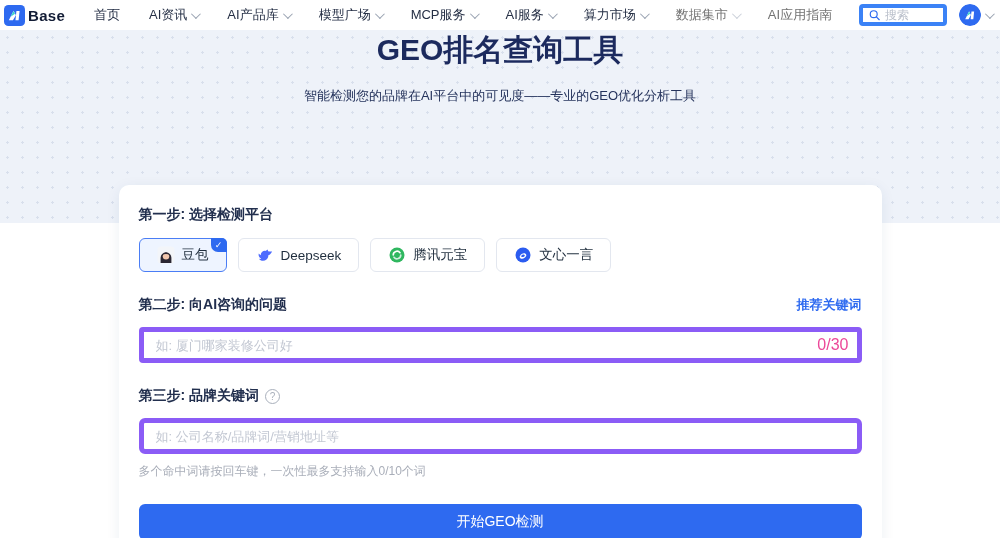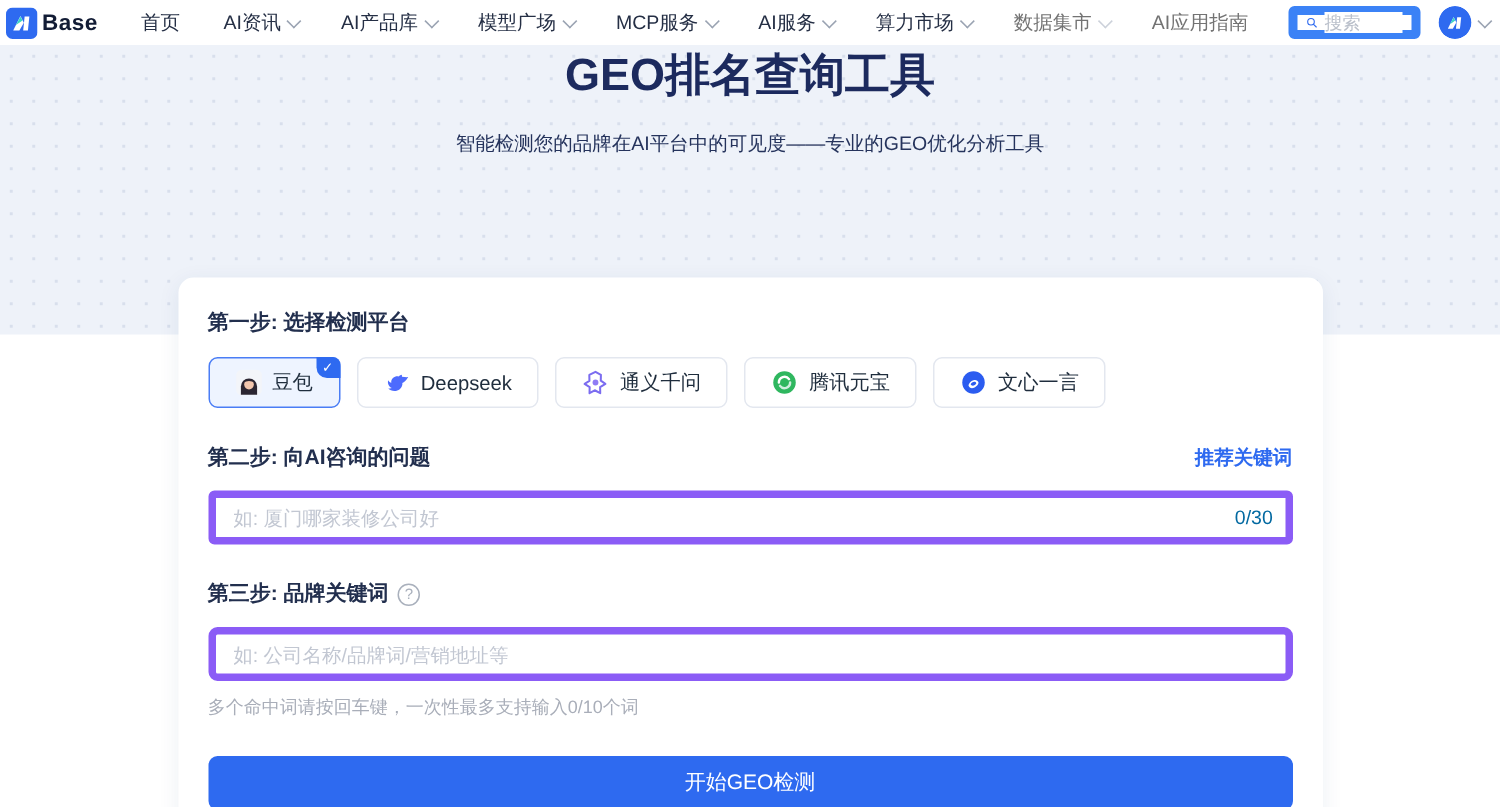--- a/index.html
+++ b/index.html
@@ -13,21 +13,21 @@
   .logo-mark { width:21px; height:21px; display:block; }
   .logo-text { font-size:15px; font-weight:bold; color:#121c35; letter-spacing:.3px; }
   .nav-items { display:flex; align-items:center; gap:29px; margin-left:29px; }
   .nav-item { display:flex; align-items:center; gap:4px; font-size:13px; color:#252f45;
     cursor:pointer; white-space:nowrap; }
   .nav-item.muted { color:#737373; }
   .chev { width:7px; height:7px; border-right:1.4px solid #9aa3b2; border-bottom:1.4px solid #9aa3b2;
     transform:rotate(45deg) translateY(-2px); display:inline-block; }
   .nav-item.muted .chev { border-color:#ccd1da; }
   .nav-right { margin-left:auto; display:flex; align-items:center; gap:12px; }
-  .search-box { width:88px; height:22px; border:6px solid #3b82f6; border-radius:4px;
+  .search-box { width:88px; height:22px; border:4px solid #3b82f6; border-radius:4px;
     display:flex; align-items:center; padding:0 6px; gap:5px; background:#fff; }
   .search-box input { border:none; outline:none; width:52px; font-size:12px; color:#333;
     font-family:inherit; }
   .search-box input::placeholder { color:#b9bfca; }
   .avatar-wrap { display:flex; align-items:center; gap:4px; cursor:pointer; }
   .avatar { width:22px; height:22px; border-radius:50%; display:block; }
 
   
   .hero { height:193px; background-color:#eef2f9;
     background-image:radial-gradient(#d8dfec 1.2px, transparent 1.3px);
@@ -52,21 +52,21 @@
   .check-badge { position:absolute; top:-1px; right:-1px; width:16px; height:14px;
     background:#2e6af0; border-radius:0 5px 0 7px; color:#fff; font-size:9px;
     display:flex; align-items:center; justify-content:center; line-height:1; }
 
   .input-wrap { position:relative; margin-top:13px; }
   .text-input { width:100%; height:36px; border:5px solid #8b5cf6; border-radius:4px;
     padding:0 52px 0 12px; font-size:13px; color:#333; outline:none; font-family:inherit; }
   .text-input::placeholder { color:#c2c7d2; }
   .text-input.r6 { border-radius:6px; padding-right:12px; }
   .counter { position:absolute; right:13px; top:50%; transform:translateY(-50%);
-    font-size:13px; color:#0369a1; }
+    font-size:16px; color:#ec4899; }
 
   .sec2 { margin-top:2px; }
   .sec3 { margin-top:24px; }
   .help-icon { width:15px; height:15px; border:1px solid #a9b0bc; border-radius:50%;
     display:inline-flex; align-items:center; justify-content:center; font-size:10px;
     color:#a9b0bc; font-weight:normal; cursor:pointer; }
   .hint { margin-top:9px; font-size:12px; color:#a9aeb9; }
 
   .submit-btn { margin-top:24px; width:100%; height:36px; background:#2e6af0; border:none;
     border-radius:6px; color:#ffffff; font-size:14px; cursor:pointer; font-family:inherit; }
@@ -165,27 +165,20 @@
       <span class="check-badge">✓</span>
     </div>
     <div class="platform">
       <svg viewBox="0 0 24 24">
         <path d="M21.5 7.2c-1.6 3-3.6 4.6-5.2 5.3.3 1.9-.5 4-2.3 5.5-2.1 1.7-5.2 2.1-7.9.9-.9-.4-1.8-1.1-2.3-1.8 1.2.3 2.4.2 3.1-.2-1.9-.9-3.1-2.5-3.4-4.5-.1-.9 0-1.8.3-2.5.6 1.1 1.6 2 2.7 2.4-.3-1.6.2-3.2 1.5-4.4 1.6-1.4 3.8-1.9 5.2-1.2.6-.9 1.7-1.6 2.8-1.6-.2.6-.2 1.3 0 1.8 2 .2 4 .6 5.5.3z" fill="#4d6bfe"></path>
       </svg>
       <span>Deepseek</span>
     </div>
     <div class="platform">
       <svg viewBox="0 0 24 24">
-        <path d="M12 2.5l4.8 2.7-.1 5.2 4.1 2.8-4.7 2.9.1 5.4-4.9-2.6-4.6 2.6.1-5.3-4.5-2.9 4.3-2.7-.1-5.3z" fill="none" stroke="#7b6cf0" stroke-width="1.8" stroke-linejoin="round"></path>
-        <circle cx="12" cy="12" r="2.6" fill="#8f7bf5"></circle>
-      </svg>
-      <span>通义千问</span>
-    </div>
-    <div class="platform">
-      <svg viewBox="0 0 24 24">
         <circle cx="12" cy="12" r="10" fill="#2fb75f"></circle>
         <path d="M7 12a5 5 0 0 1 9-3" stroke="#ffffff" stroke-width="2.2" fill="none" stroke-linecap="round"></path>
         <path d="M17 12a5 5 0 0 1-9 3" stroke="#cfeede" stroke-width="2.2" fill="none" stroke-linecap="round"></path>
       </svg>
       <span>腾讯元宝</span>
     </div>
     <div class="platform">
       <svg viewBox="0 0 24 24">
         <circle cx="12" cy="12" r="10" fill="#2b5cf0"></circle>
         <path d="M7.5 14.5c1.2-4.6 7.8-6.8 9-2.2-1.2 4.6-7.8 6.8-9 2.2z" fill="#ffffff"></path>

